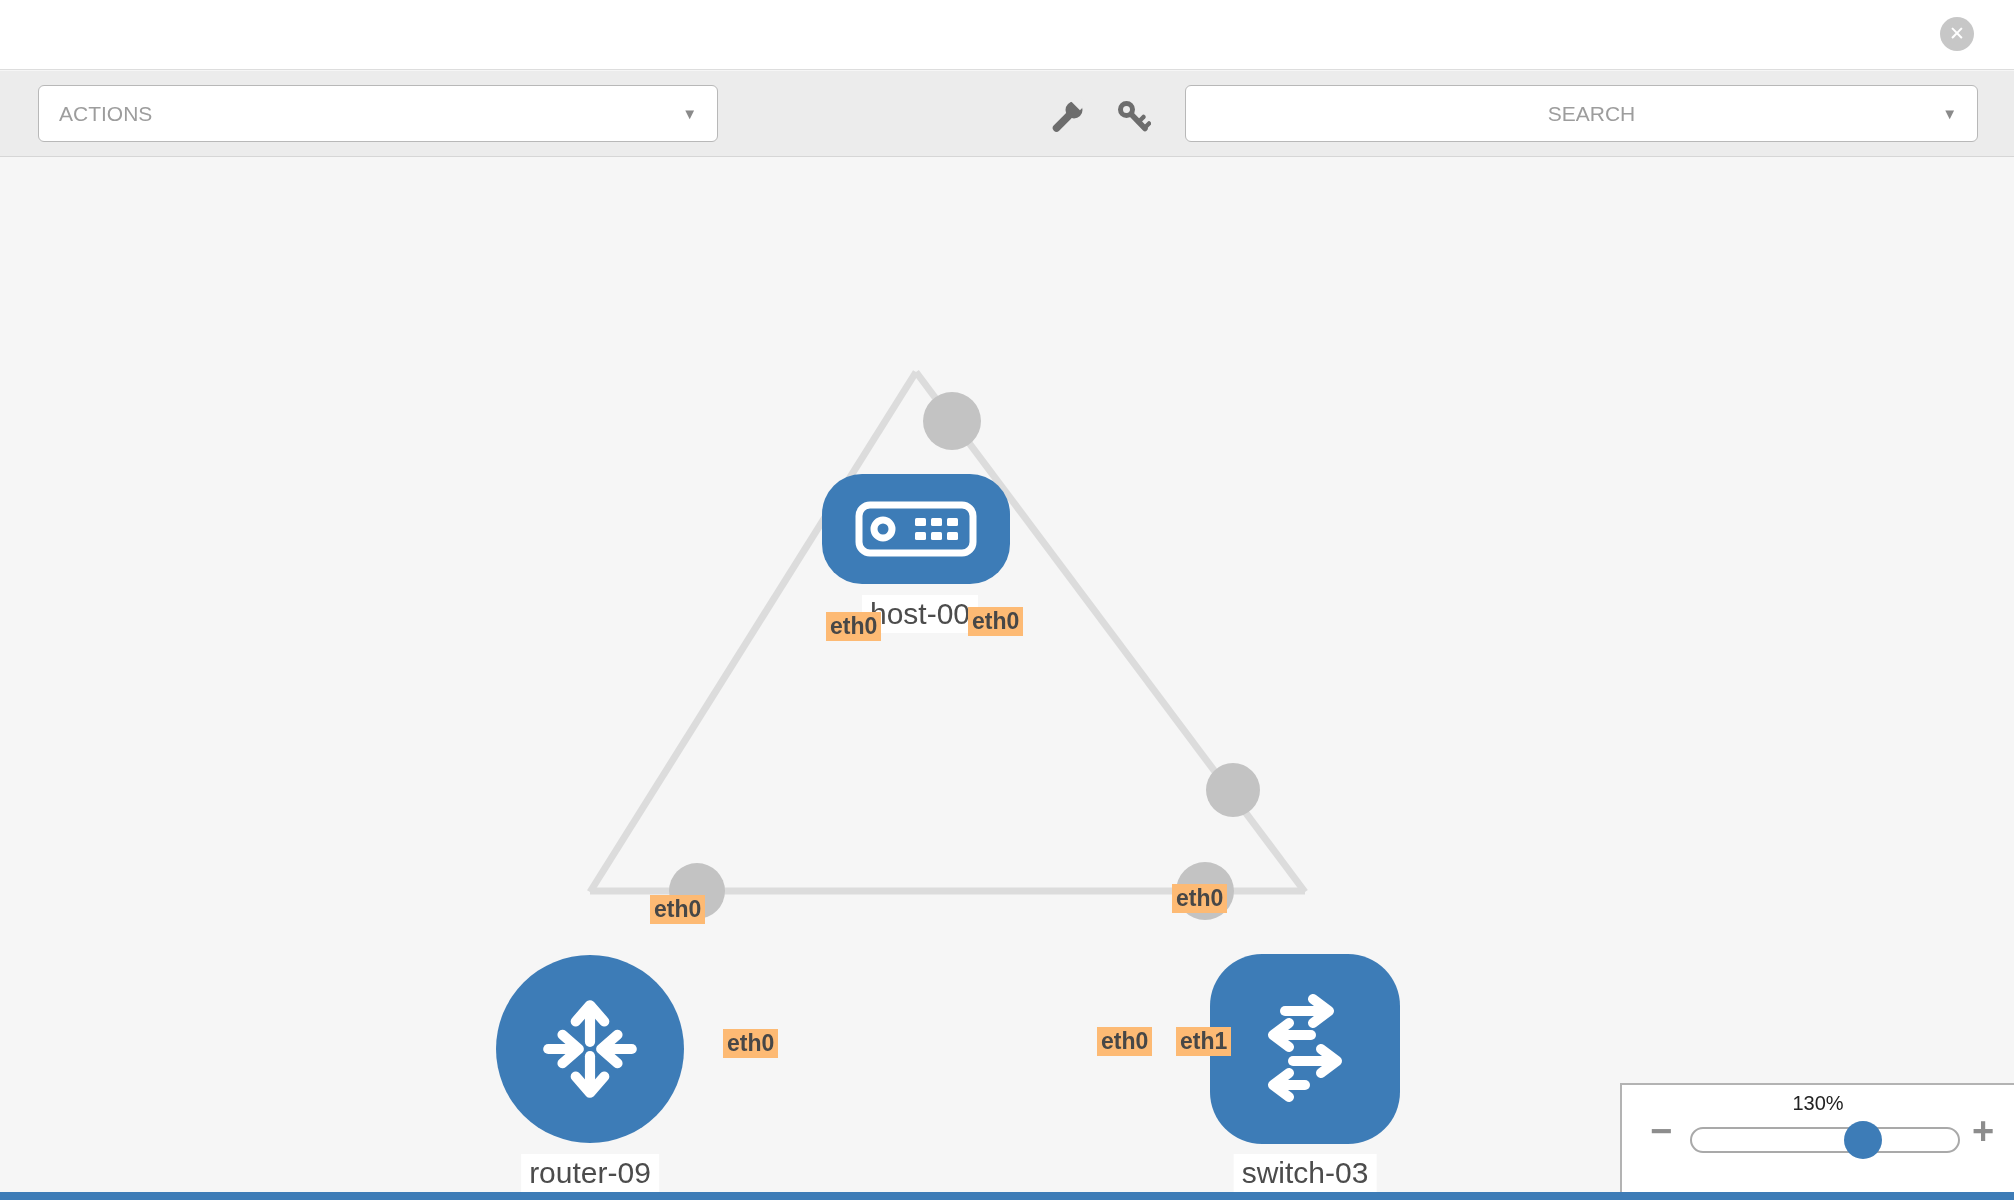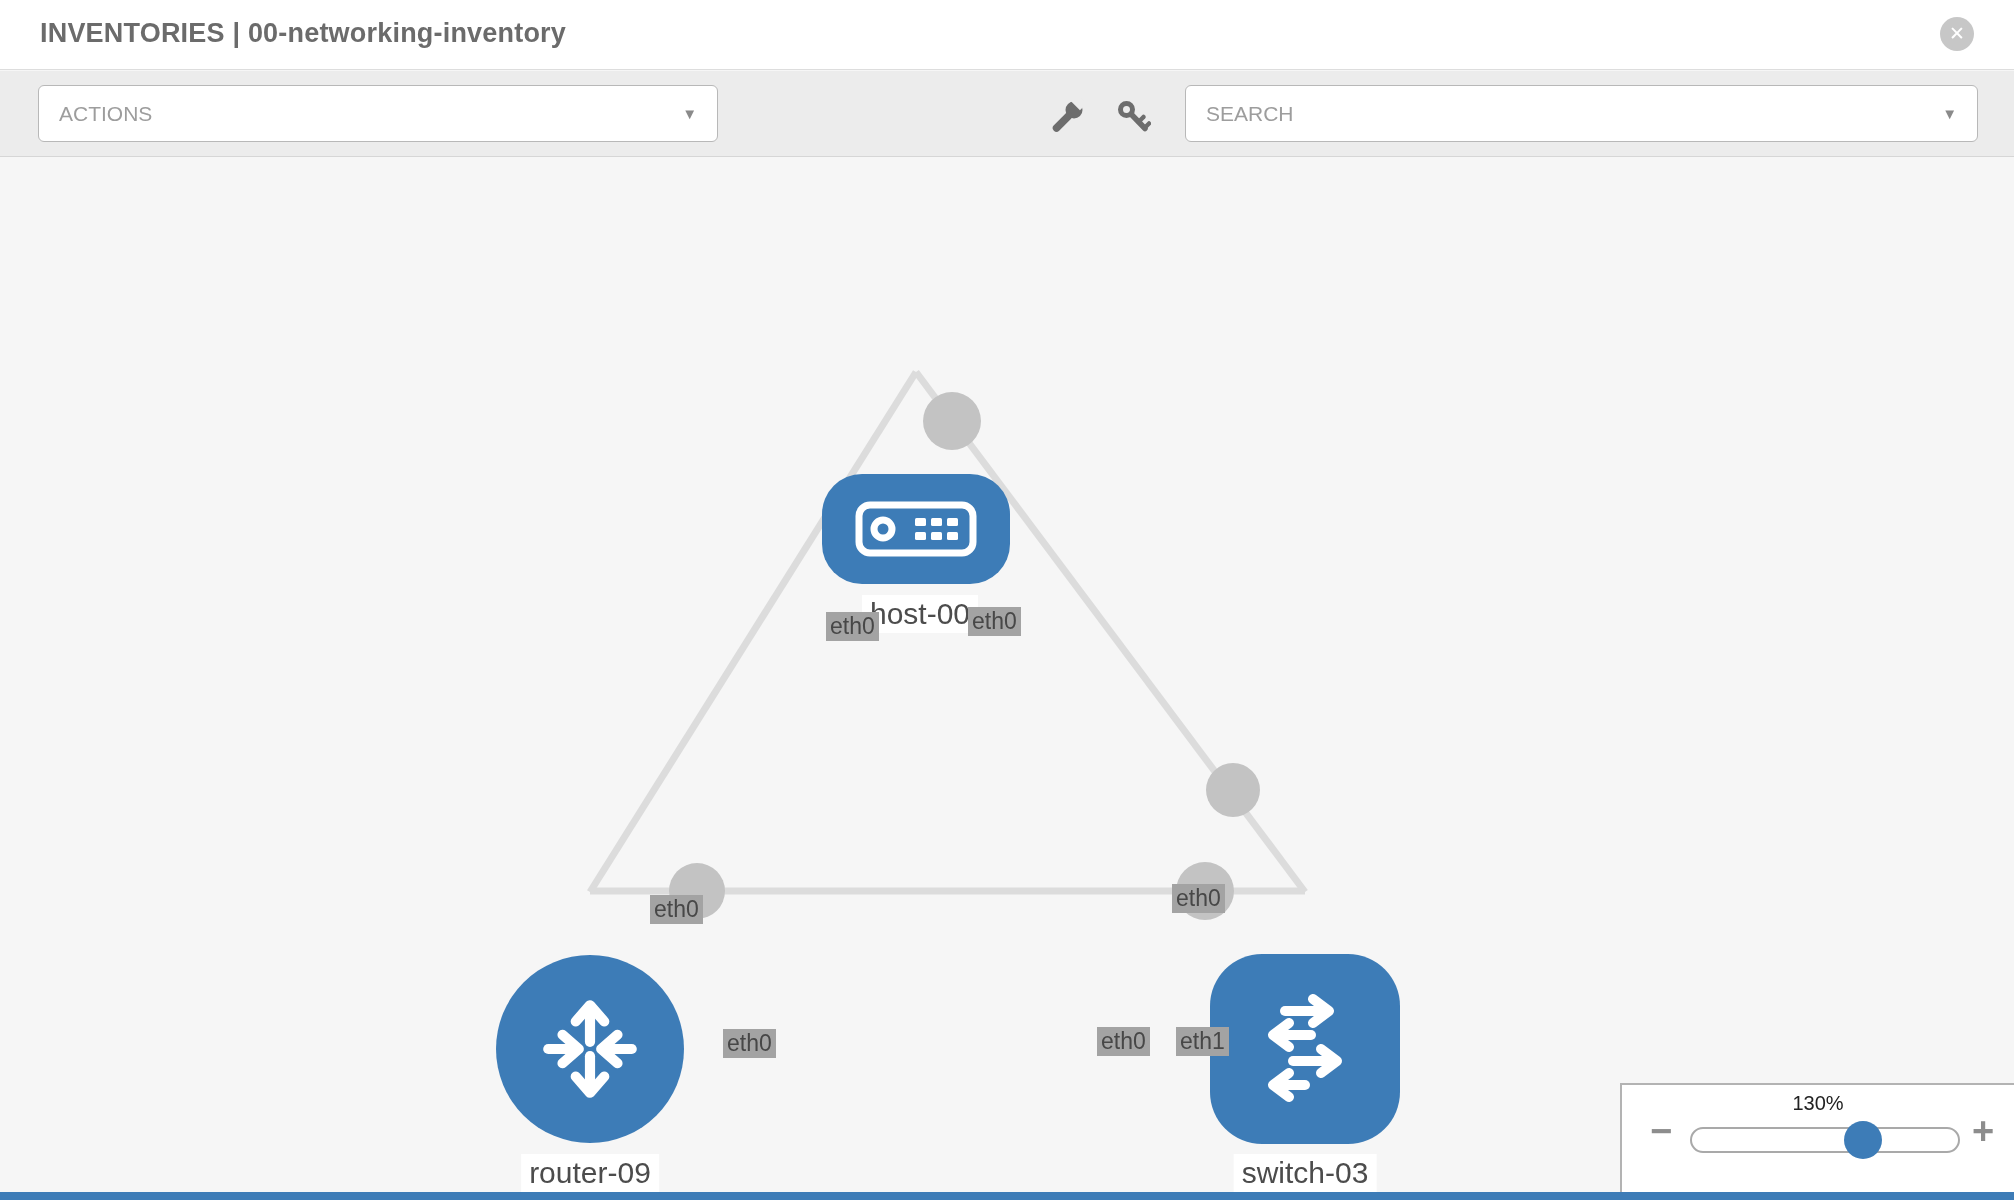--- a/index.html
+++ b/index.html
@@ -30,21 +30,21 @@
     position:absolute; left:0; top:71px; width:2014px; height:86px;
     background:#ececec; border-bottom:1px solid #d6d6d6; z-index:10;
   }
   .dropdown {
     position:absolute; top:14px; height:57px;
     background:#ffffff; border:1px solid #b8b8b8; border-radius:6px;
     font-size:21px; color:#9d9d9d; line-height:55px; padding-left:20px;
     cursor:pointer;
   }
   .dd-actions { left:38px;  width:680px; }
-  .dd-search  { left:1185px; width:793px; }
+  .dd-search  { left:1185px; width:793px;text-align:center; }
   .dd-caret {
     position:absolute; right:20px; top:0; font-size:15px; color:#8a8a8a;
     line-height:55px;
   }
   .tool-btn { position:absolute; top:98px; width:36px; height:36px; cursor:pointer; z-index:11; }
   .tool-wrench { left:1049px; }
   .tool-key    { left:1115px; }
 
   
   .canvas { position:absolute; left:0; top:157px; width:2014px; height:1043px; }
@@ -61,22 +61,22 @@
   .node-label {
     position:absolute; z-index:4; background:#ffffff; color:#4c4c4c;
     font-size:30px; padding:2px 8px; white-space:nowrap;
     transform:translateX(-50%);
   }
   .lbl-host   { left:920px;  top:438px; }
   .lbl-router { left:590px;  top:997px; }
   .lbl-switch { left:1305px; top:997px; }
 
   .port-label {
-    position:absolute; z-index:4; background:#a3a3a3; color:#474747;
-    font-size:23px; padding:1px 4px; white-space:nowrap;
+    position:absolute; z-index:4; background:#fdba74; color:#474747;
+    font-size:23px; padding:1px 4px; white-space:nowrap;font-weight:bold;
   }
   .pl-1 { left:826px;  top:455px; }
   .pl-2 { left:968px;  top:450px; }
   .pl-3 { left:650px;  top:738px; }
   .pl-4 { left:1172px; top:727px; }
   .pl-5 { left:723px;  top:872px; }
   .pl-6 { left:1097px; top:870px; }
   .pl-7 { left:1176px; top:870px; z-index:5; }
 
   
@@ -106,21 +106,20 @@
 
   .footer-bar {
     position:absolute; left:0; bottom:0; width:2014px; height:8px;
     background:#3d7cb7; z-index:7;
   }
 </style>
 </head>
 <body>
 
 <div class="header">
-  <div class="page-title">INVENTORIES | 00-networking-inventory</div>
   <div class="close-btn">
     <span>✕</span>
   </div>
 </div>
 
 <div class="toolbar">
   <div class="dropdown dd-actions">
     <span>ACTIONS</span>
     <span class="dd-caret">▼</span>
   </div>

